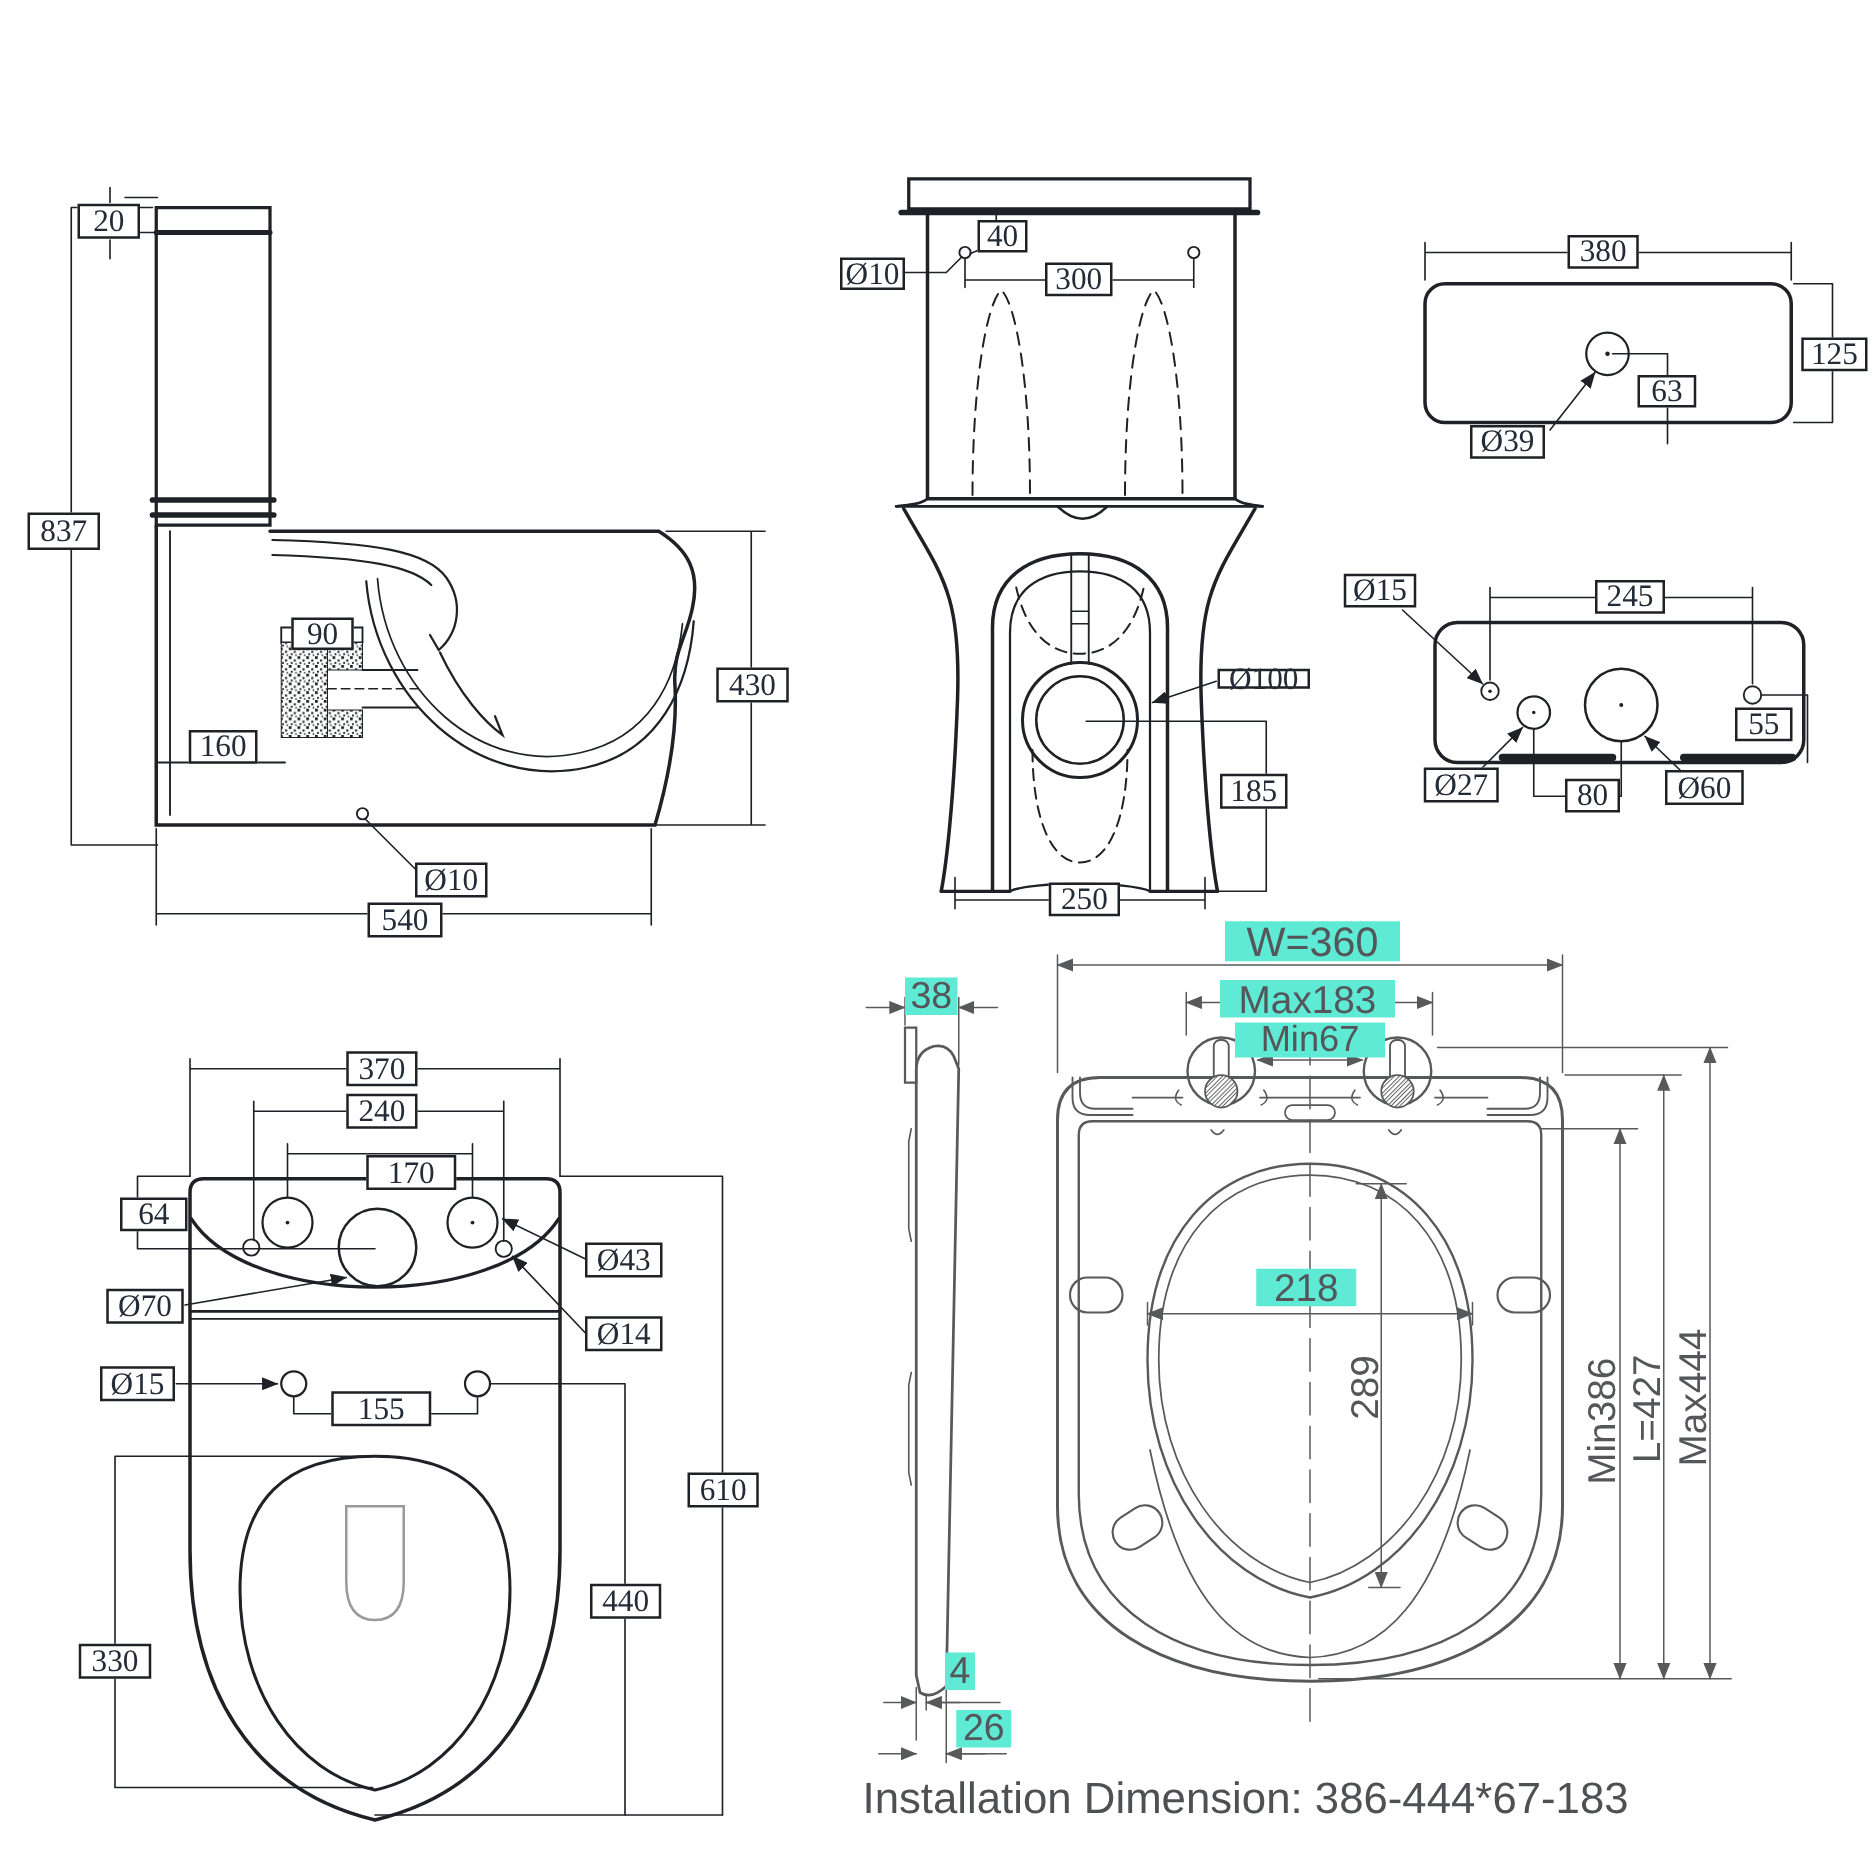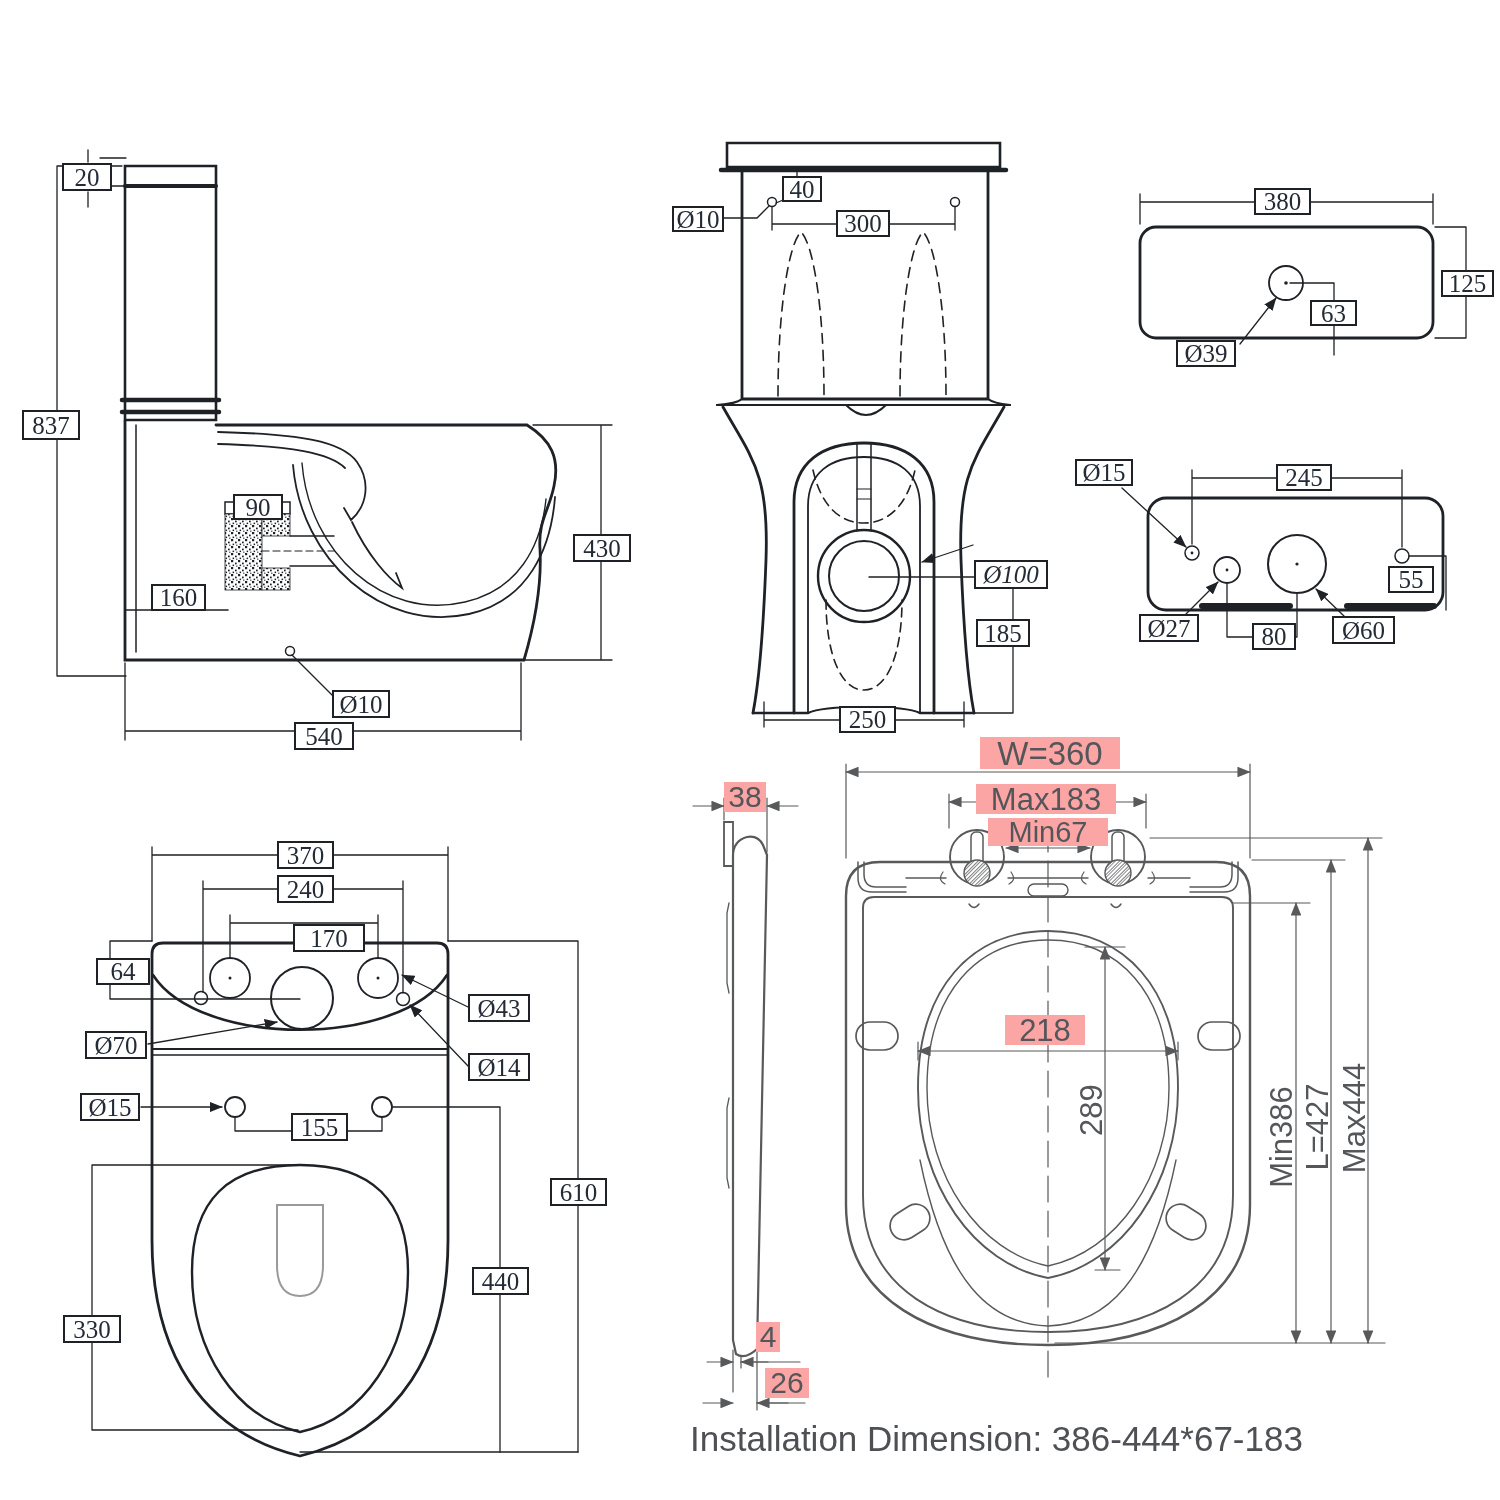--- a/index.html
+++ b/index.html
@@ -6,21 +6,21 @@
   #stage{position:relative;width:1500px;height:1500px;background:#ffffff;overflow:hidden;
          font-family:"Liberation Sans",sans-serif;}
   #art{position:absolute;left:0;top:0;}
   
   .db{position:absolute;box-sizing:border-box;border:2px solid #1e2126;background:#ffffff;
       color:#232b36;font-family:"Liberation Serif",serif;font-size:25px;line-height:1;
       display:flex;align-items:center;justify-content:center;white-space:nowrap;}
   
   .dp{position:absolute;color:#54565a;font-family:"Liberation Sans",sans-serif;
       font-size:30px;line-height:1;display:flex;align-items:center;justify-content:center;
-      white-space:nowrap;background:#fca5a5;}
+      white-space:nowrap;background:#5eead4;}
   .dv{transform:rotate(-90deg);transform-origin:center center;background:transparent;}
   .footer{position:absolute;color:#4e5054;font-family:Liberation Sans, sans-serif;
       font-size:35px;line-height:1.1;text-align:center;white-space:nowrap;}
 </style>
 </head>
 <body>
 
 <div id="stage">
 
 <svg id="art" width="1500" height="1500" viewBox="0 0 1500 1500">
@@ -250,21 +250,21 @@
   <div class="db" style="left:22px;top:410px;width:58px;height:30px;">837</div>
   <div class="db" style="left:233px;top:494px;width:50px;height:26px;">90</div>
   <div class="db" style="left:151px;top:584px;width:55px;height:27px;">160</div>
   <div class="db" style="left:573px;top:534px;width:58px;height:28px;">430</div>
   <div class="db" style="left:332px;top:690px;width:58px;height:28px;">Ø10</div>
   <div class="db" style="left:294px;top:722px;width:60px;height:28px;">540</div>
 
   <div class="db" style="left:782px;top:176px;width:40px;height:26px;">40</div>
   <div class="db" style="left:672px;top:206px;width:52px;height:26px;">Ø10</div>
   <div class="db" style="left:836px;top:210px;width:54px;height:27px;">300</div>
-  <div class="db" style="left:974px;top:560px;width:74px;height:29px;font-style:italic;">Ø100</div>
+  <div class="db" style="left:974px;top:535px;width:74px;height:16px;">Ø100</div>
   <div class="db" style="left:976px;top:619px;width:54px;height:28px;">185</div>
   <div class="db" style="left:839px;top:706px;width:57px;height:27px;">250</div>
 
   <div class="db" style="left:1254px;top:188px;width:57px;height:27px;">380</div>
   <div class="db" style="left:1441px;top:270px;width:53px;height:27px;">125</div>
   <div class="db" style="left:1310px;top:300px;width:47px;height:26px;">63</div>
   <div class="db" style="left:1176px;top:340px;width:60px;height:27px;">Ø39</div>
 
   <div class="db" style="left:1075px;top:459px;width:58px;height:27px;">Ø15</div>
   <div class="db" style="left:1276px;top:464px;width:56px;height:27px;">245</div>
@@ -274,21 +274,21 @@
   <div class="db" style="left:1332px;top:616px;width:63px;height:28px;">Ø60</div>
 
   <div class="db" style="left:277px;top:841px;width:57px;height:28px;">370</div>
   <div class="db" style="left:277px;top:875px;width:57px;height:28px;">240</div>
   <div class="db" style="left:293px;top:909px;width:72px;height:28px;margin-top:15px;">170</div>
   <div class="db" style="left:84px;top:958px;width:54px;height:27px;margin-left:12px;">64</div>
   <div class="db" style="left:468px;top:994px;width:62px;height:28px;">Ø43</div>
   <div class="db" style="left:85px;top:1031px;width:62px;height:28px;">Ø70</div>
   <div class="db" style="left:468px;top:1053px;width:62px;height:28px;">Ø14</div>
   <div class="db" style="left:80px;top:1093px;width:60px;height:28px;">Ø15</div>
-  <div class="db" style="left:291px;top:1113px;width:57px;height:28px;">155</div>
+  <div class="db" style="left:265px;top:1113px;width:80px;height:28px;">155</div>
   <div class="db" style="left:550px;top:1178px;width:57px;height:28px;">610</div>
   <div class="db" style="left:472px;top:1267px;width:57px;height:28px;">440</div>
   <div class="db" style="left:63px;top:1270px;width:58px;height:28px;margin-top:45px;">330</div>
 
   <div class="dp" style="left:724px;top:782px;width:42px;height:30px;">38</div>
   <div class="dp" style="left:980px;top:737px;width:140px;height:32px;font-size:33px;">W=360</div>
   <div class="dp" style="left:976px;top:784px;width:140px;height:30px;font-size:31px;">Max183</div>
   <div class="dp" style="left:988px;top:818px;width:120px;height:28px;font-size:29px;">Min67</div>
   <div class="dp" style="left:1005px;top:1015px;width:80px;height:30px;font-size:31px;">218</div>
   <div class="dp dv" style="left:1041px;top:1093px;width:100px;height:34px;font-size:31px;">289</div>

